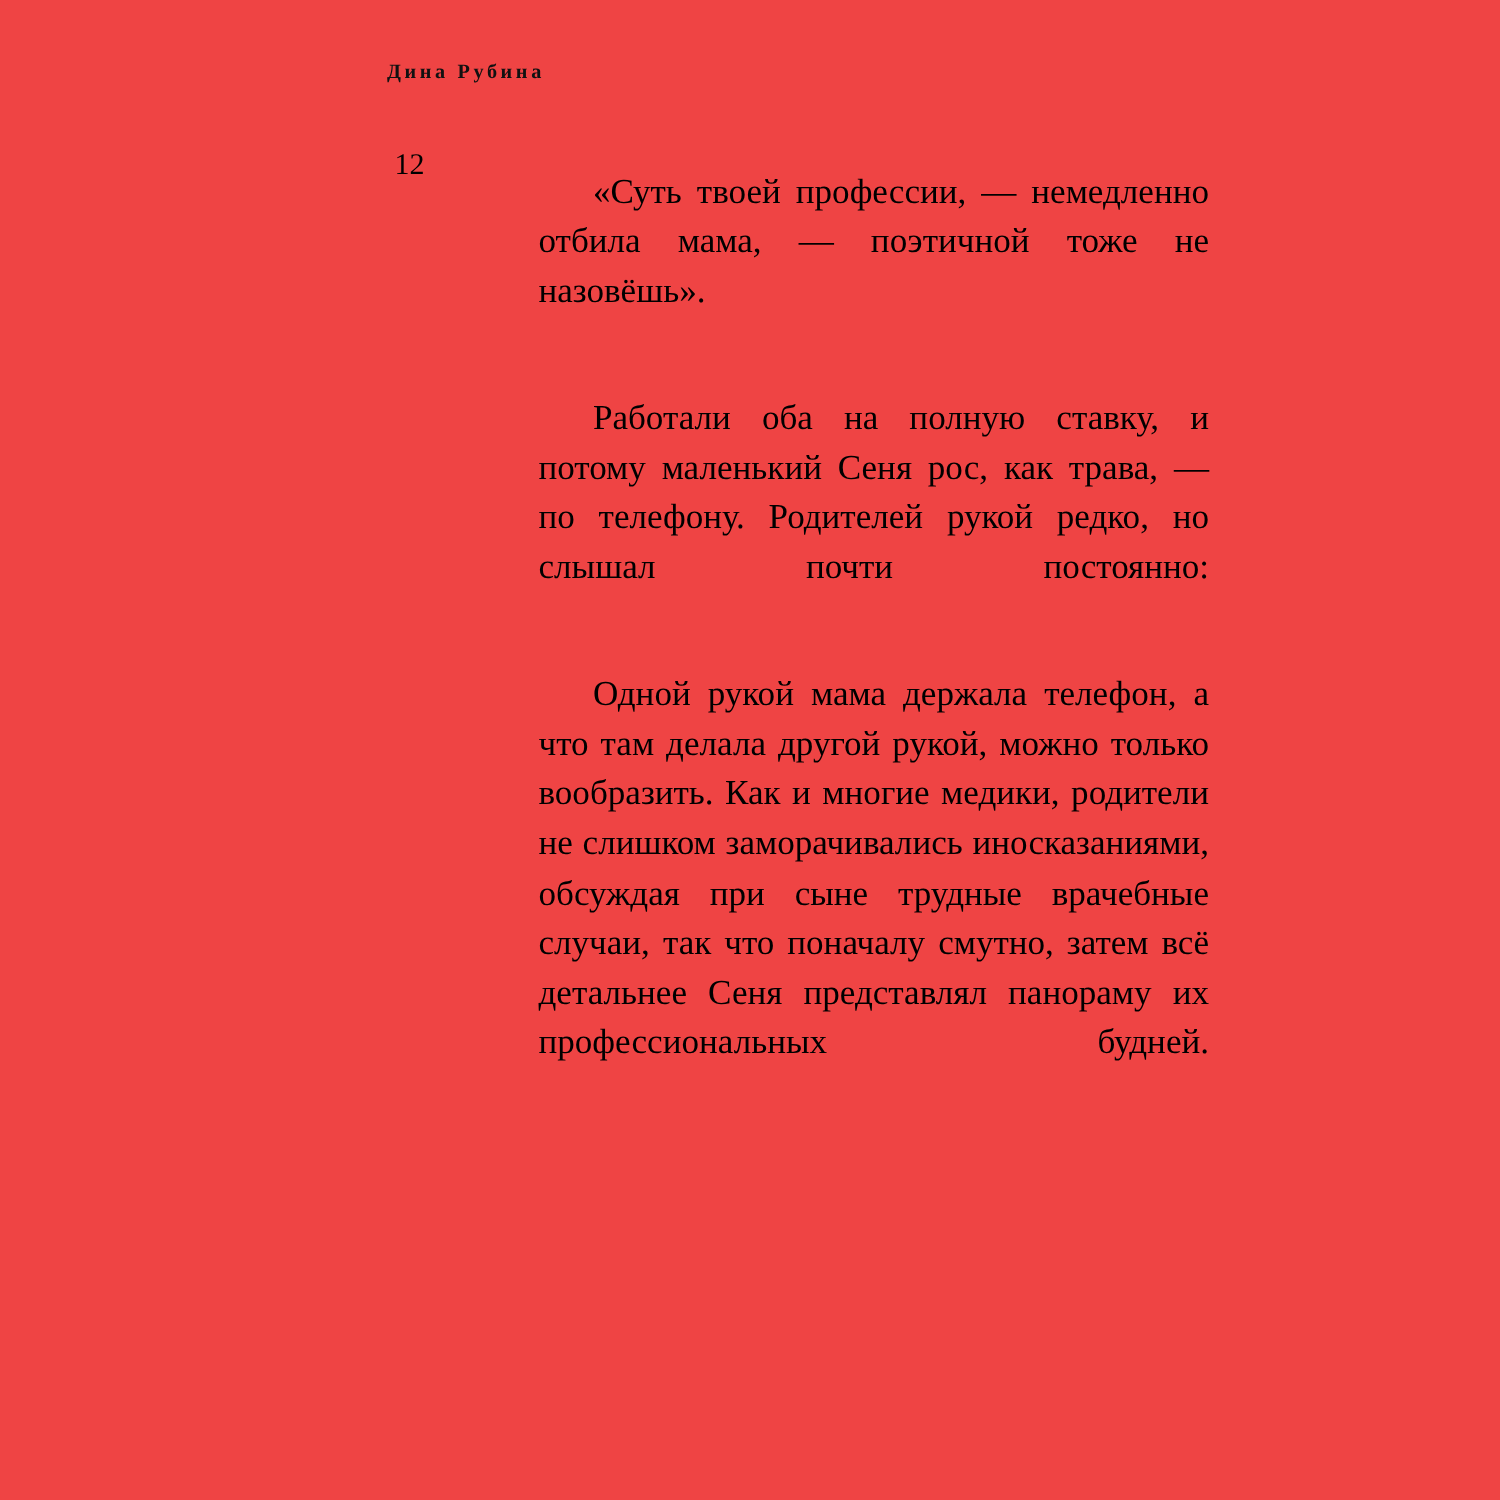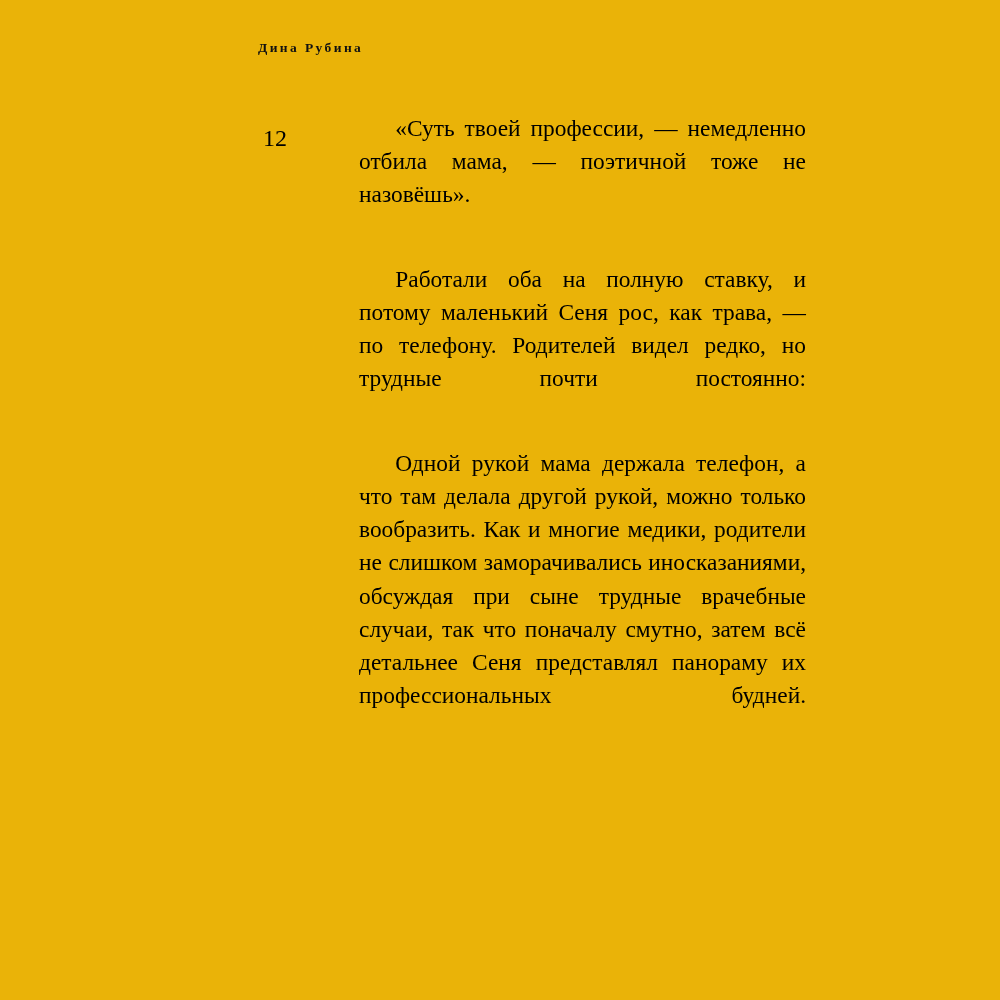--- a/index.html
+++ b/index.html
@@ -12,21 +12,21 @@
     background: #ffffff;
     font-family: "Liberation Serif", "DejaVu Serif", serif;
     color: #000000;
     overflow: hidden;
   }
 
   .page {
     position: relative;
     width: 1000px;
     height: 1000px;
-    background: #eab308;
+    background: #ef4444;
   }
 
   
   .running-head {
     position: absolute;
     left: 258px;
     top: 40px;
     font-family: "Liberation Serif", "DejaVu Serif", serif;
     font-weight: bold;
     font-size: 13.5px;
@@ -34,24 +34,23 @@
     color: #111111;
     white-space: nowrap;
   }
 
   
   .folio {
     position: absolute;
     left: 263px;
     top: 94px;
     font-family: "Liberation Serif", "DejaVu Serif", serif;
-    font-size: 24px;
+    font-size: 20px;
     line-height: 33px;
     color: #000000;
-    margin-top: 28px;
   }
 
   
   .textblock {
     position: absolute;
     left: 341px;
     top: 94px;
     width: 483px;
     font-size: 23.4px;
     line-height: 33.2px;
@@ -83,17 +82,17 @@
 <body>
 
 <div class="page">
 
   <div class="running-head">Дина Рубина</div>
 
   <div class="folio">12</div>
 
   <div class="textblock" id="textblock">
       <p><span>«Суть твоей профессии, — немедленно отбила мама, — поэтичной тоже не назовёшь».</span></p>
-      <p><span>Работали оба на полную ставку, и потому маленький Сеня рос, как трава, — по телефону. Родителей видел редко, но трудные почти постоянно:</span></p>
+      <p><span>Работали оба на полную ставку, и потому маленький Сеня рос, как трава, — по телефону. Родителей рукой редко, но слышал почти постоянно:</span></p>
       <p><span>Одной рукой мама держала телефон, а что там делала другой рукой, можно только вообразить. Как и многие медики, родители не слишком заморачивались иносказаниями, обсуждая при сыне трудные врачебные случаи, так что поначалу смутно, затем всё детальнее Сеня представлял панораму их профессиональных будней.</span></p>
     </div>
 
 </div>
 
 </body></html>

